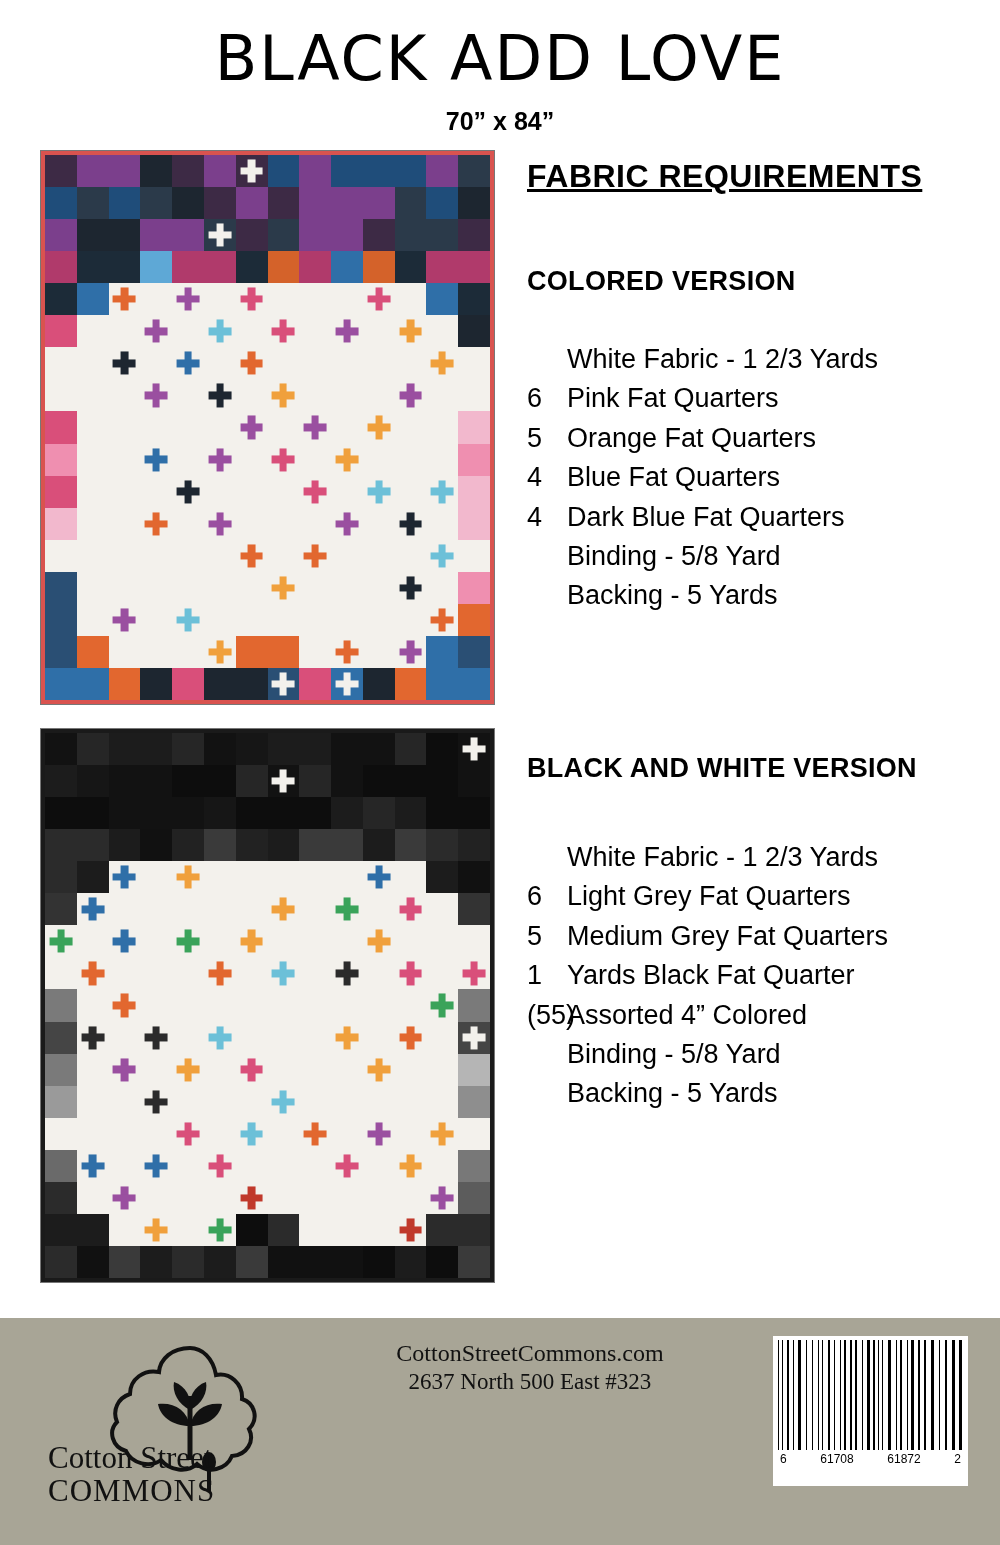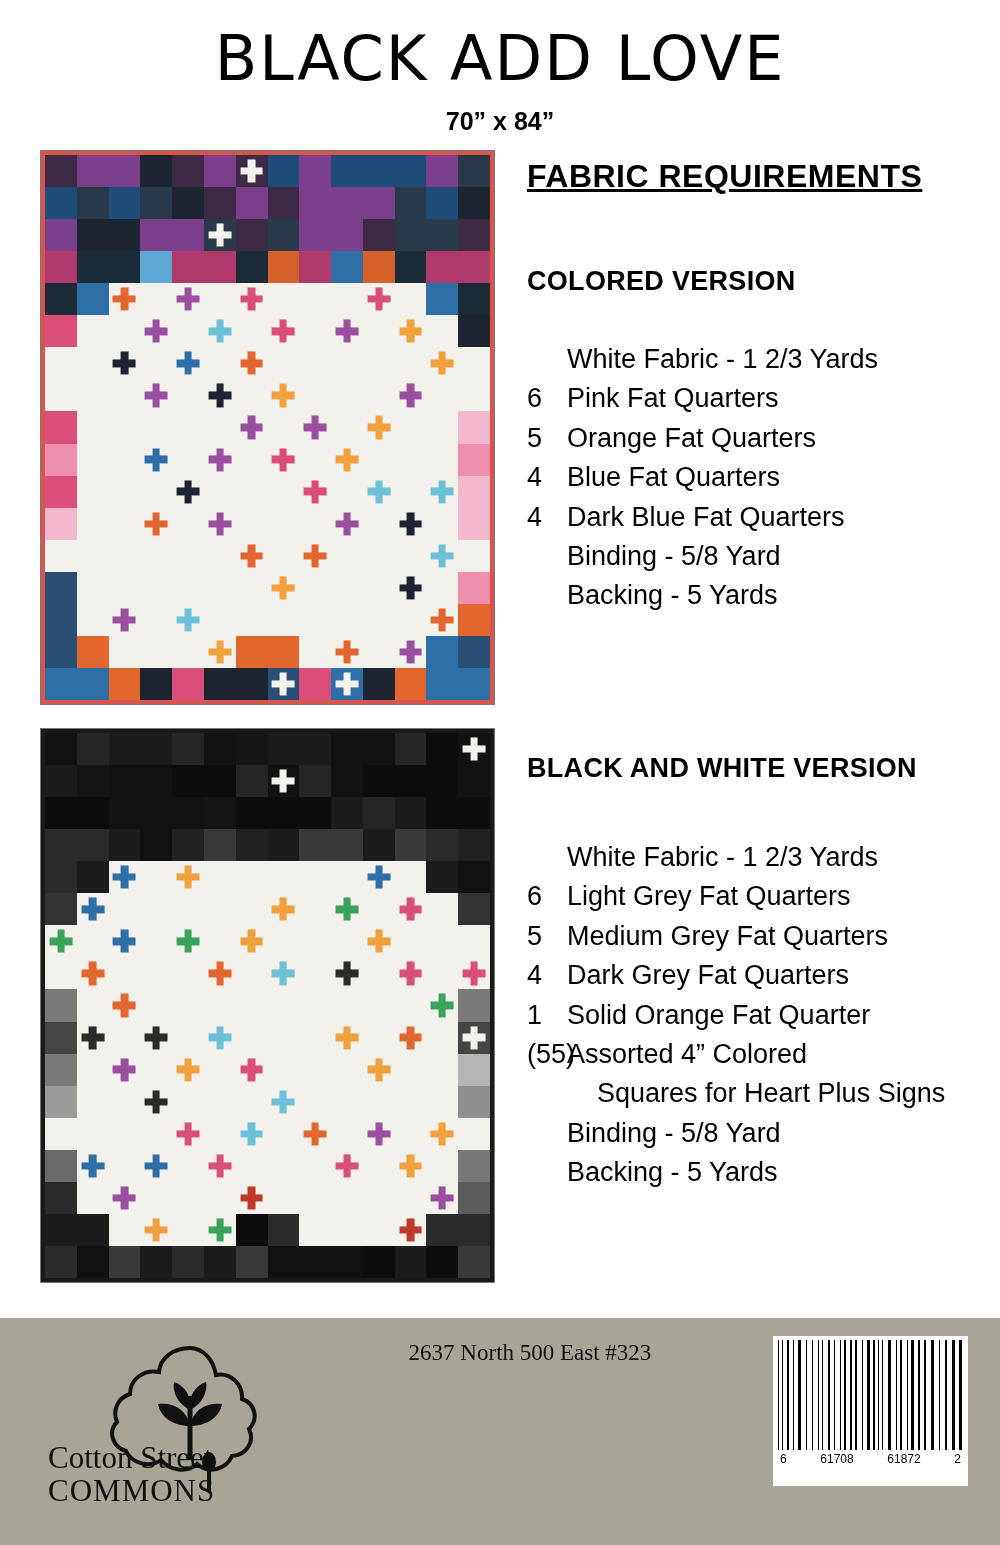--- a/index.html
+++ b/index.html
@@ -905,24 +905,22 @@
     <li><span class="qty">4</span><span>Dark Blue Fat Quarters</span></li>
     <li><span class="qty"></span><span>Binding - 5/8 Yard</span></li>
     <li><span class="qty"></span><span>Backing - 5 Yards</span></li>
   </ul>
 
 <div class="version-heading" id="bw-heading">BLACK AND WHITE VERSION</div>
 <ul class="req-list" id="bw-list">
     <li><span class="qty"></span><span>White Fabric - 1 2/3 Yards</span></li>
     <li><span class="qty">6</span><span>Light Grey Fat Quarters</span></li>
     <li><span class="qty">5</span><span>Medium Grey Fat Quarters</span></li>
-    <li><span class="qty">4</span><span>Dark Grey Fat Quarters</span></li>
-    <li><span class="qty">1</span><span>Solid Orange Fat Quarter</span></li>
+    <li><span class="qty">1</span><span>Yards Black Fat Quarter</span></li>
     <li><span class="qty">(55)</span><span>Assorted 4” Colored</span></li>
-    <li><span class="qty"></span><span>    Squares for Heart Plus Signs</span></li>
     <li><span class="qty"></span><span>Binding - 5/8 Yard</span></li>
     <li><span class="qty"></span><span>Backing - 5 Yards</span></li>
   </ul>
 
 <div id="footer">
 
   <div id="logo-wrap">
     <svg width="260" height="190" viewBox="0 0 260 190" aria-hidden="true">
 
       <path d="M130 14 C112 14 100 25 99 38 C84 35 70 45 70 60 C58 64 52 76 57 88 C48 97 52 113 66 117 C72 130 90 134 101 126 C110 137 127 139 137 130 C148 140 166 136 172 122 C187 121 195 107 189 95 C199 85 195 69 182 65 C183 50 170 38 156 41 C153 24 142 14 130 14 Z" fill="none" stroke="#111" stroke-width="4"></path>
@@ -934,20 +932,21 @@
       <path d="M130 76 C142 70 148 58 146 48 C134 52 128 64 130 76 Z" fill="#111"></path>
 
       <ellipse cx="149" cy="128" rx="7" ry="10" fill="#111"></ellipse>
       <rect x="147" y="136" width="4" height="22" fill="#111"></rect>
     </svg>
   </div>
   <div id="logo-text-cotton">Cotton  Street</div>
   <div id="logo-text-commons">COMMONS</div>
 
   <div id="address-block">
+    <div class="line1">CottonStreetCommons.com</div>
     <div class="line2">2637 North 500 East #323</div>
   </div>
 
 
   <div id="barcode-box">
     <div id="barcode-bars">
         <i style="width: 1px; margin-right: 1px; background: rgb(0, 0, 0);"></i>
         <i style="width: 1px; margin-right: 1px; background: transparent;"></i>
         <i style="width: 1px; margin-right: 1px; background: rgb(0, 0, 0);"></i>
         <i style="width: 2px; margin-right: 1px; background: transparent;"></i>

